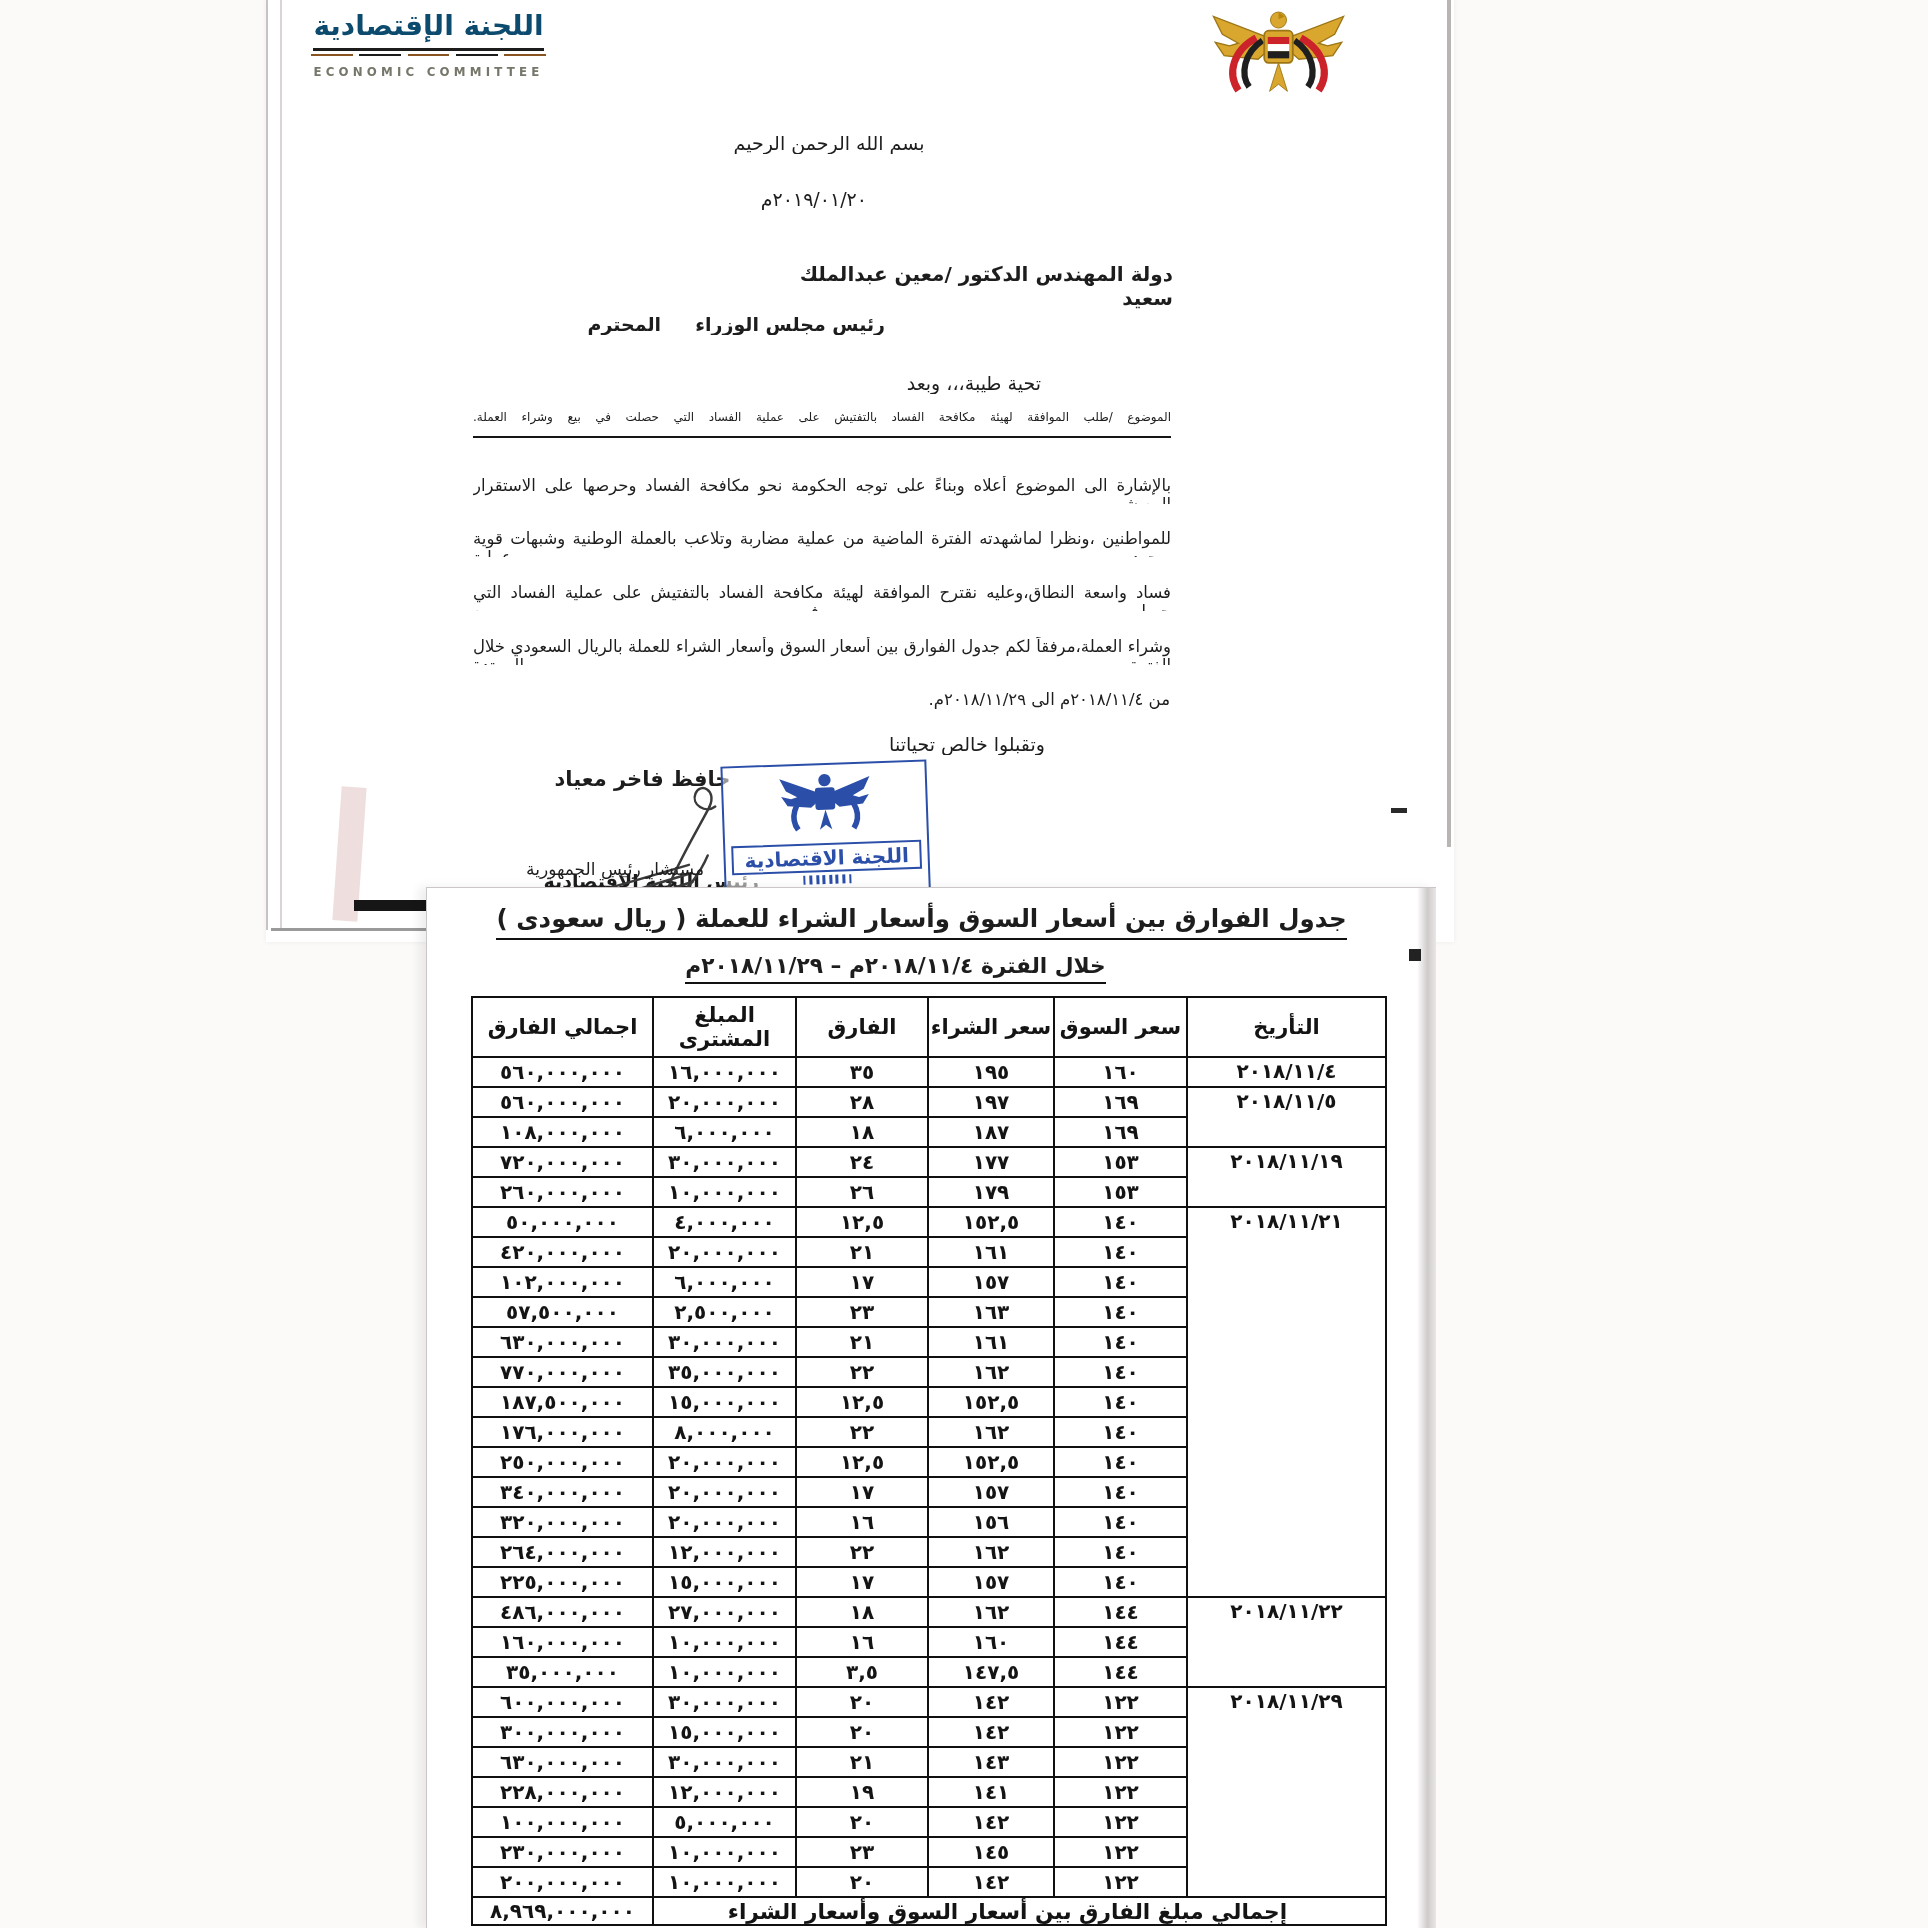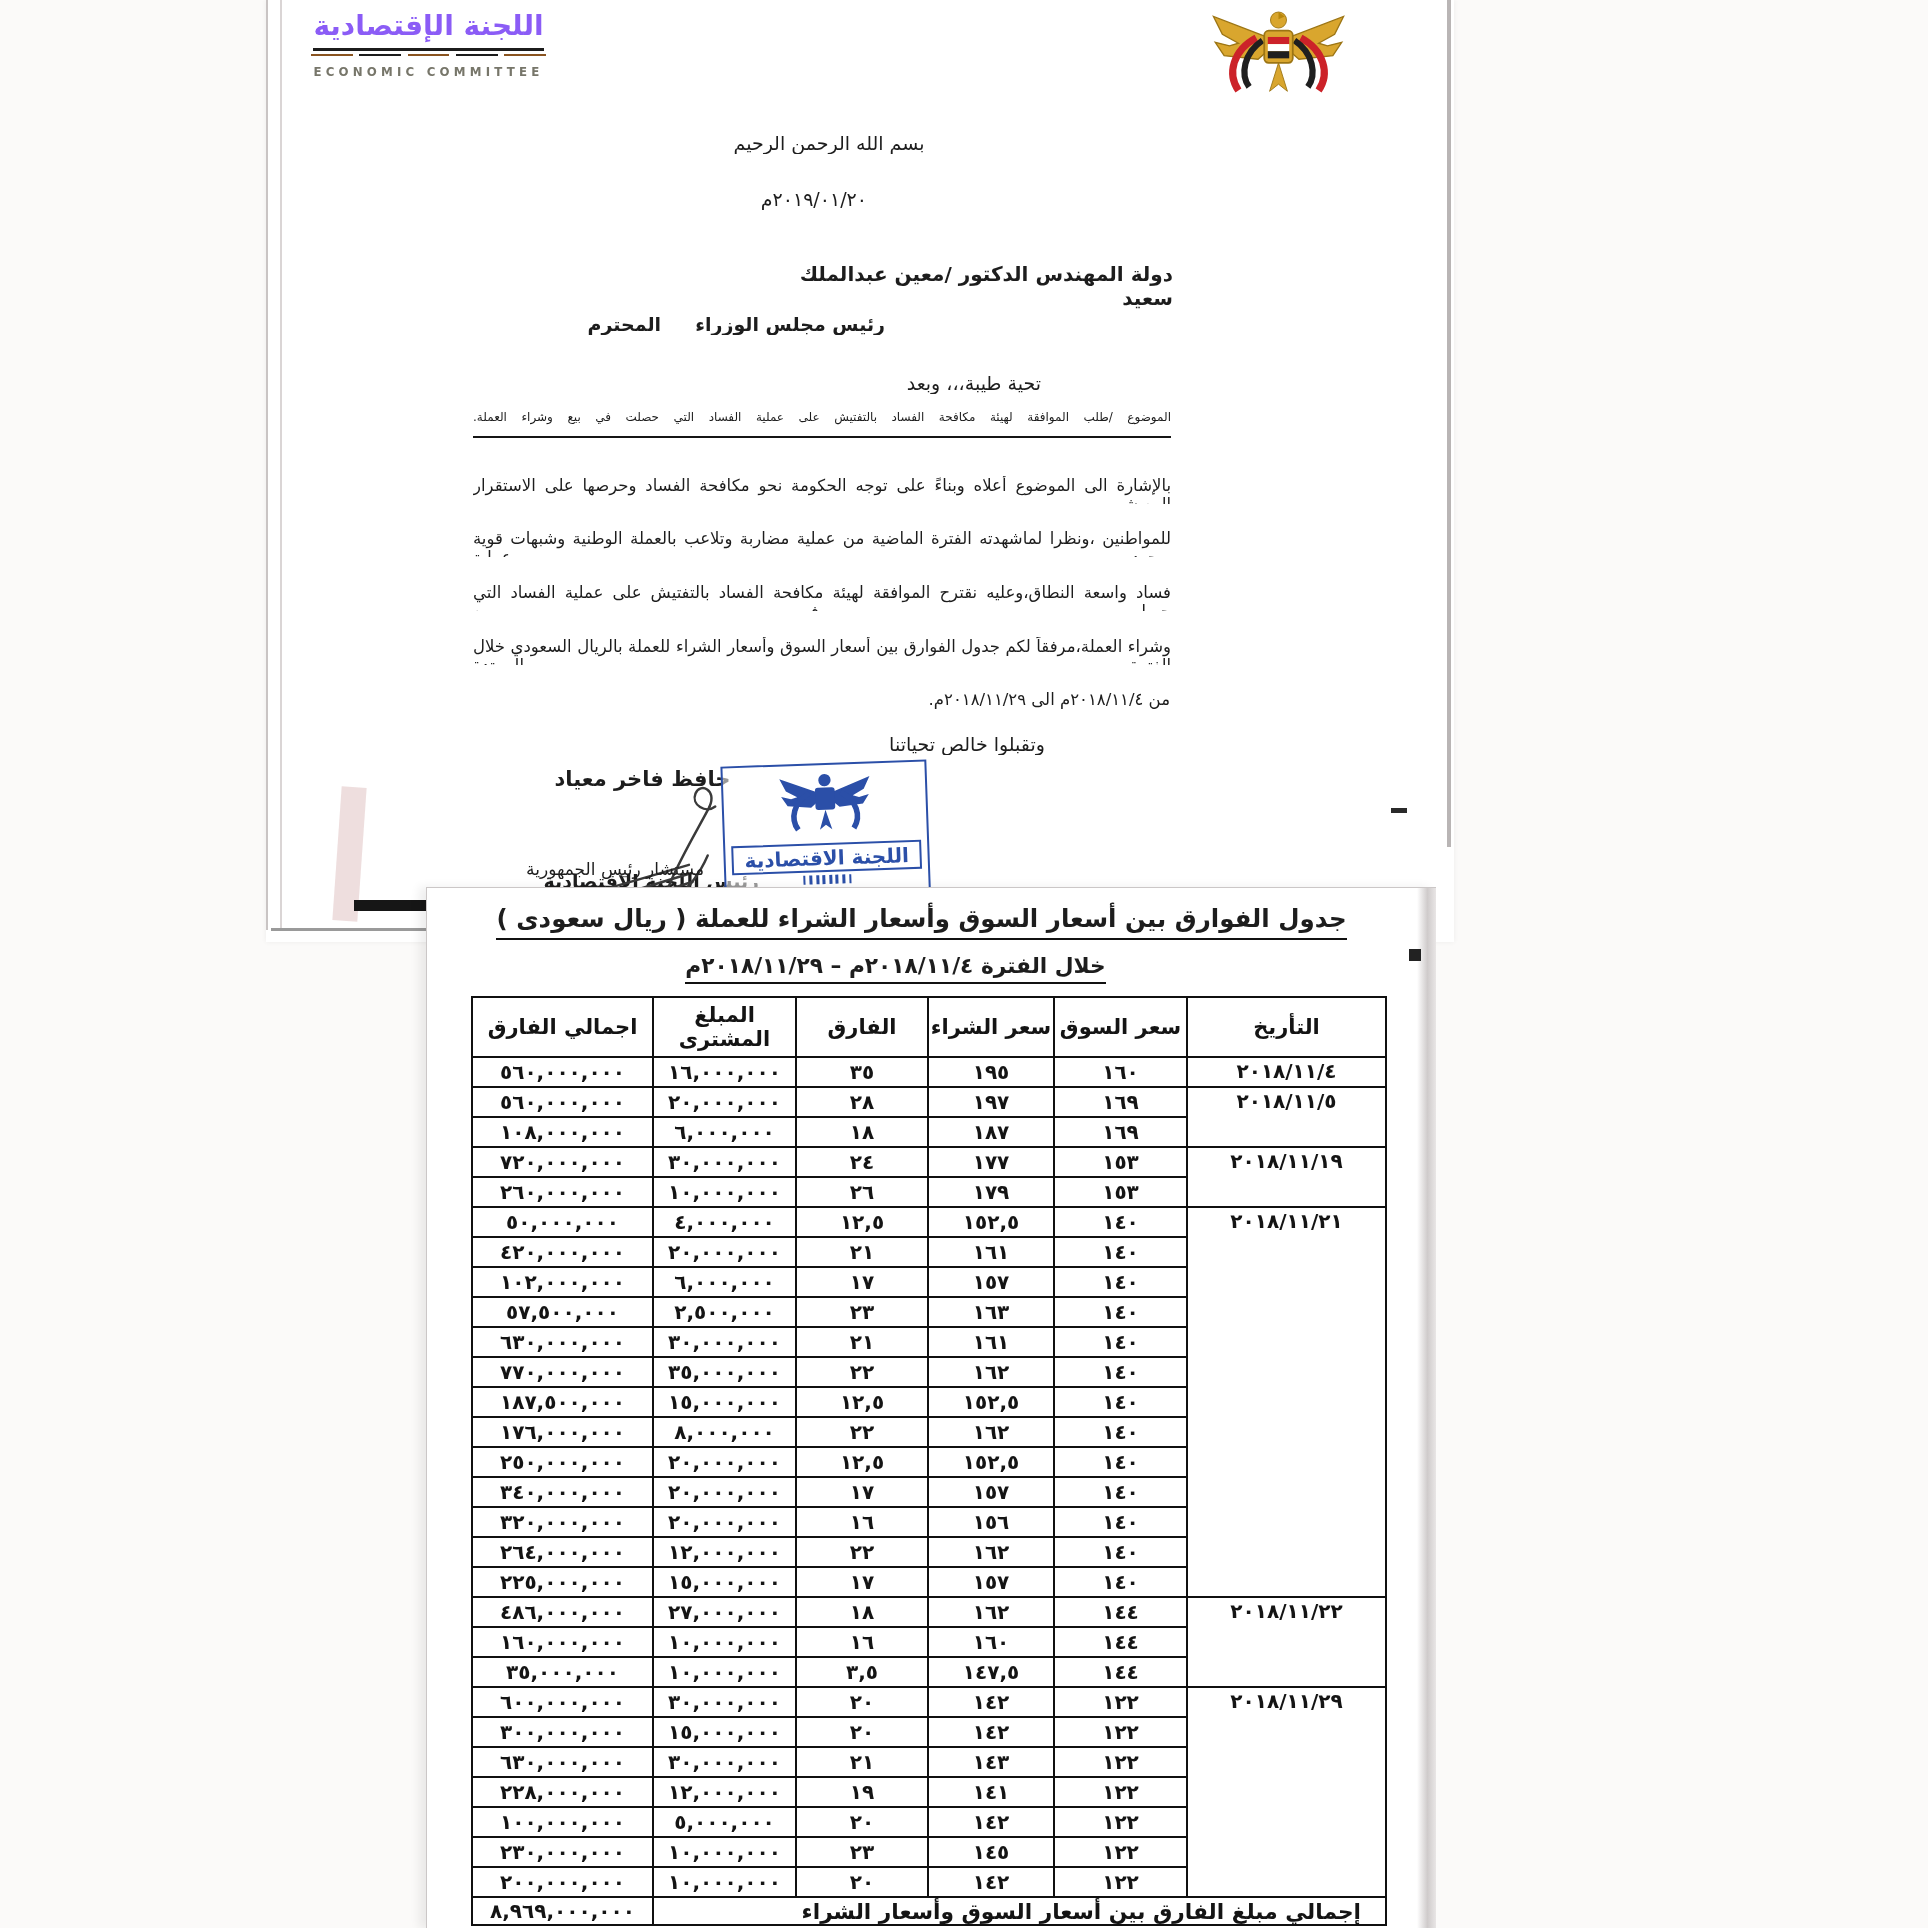--- a/index.html
+++ b/index.html
@@ -7,21 +7,21 @@
        font-family:"DejaVu Sans",sans-serif;}
   .abs{position:absolute;}
   .ar{direction:rtl;unicode-bidi:embed;color:#1d1d1d;}
   .page{background:#ffffff;}
   
   #letter-page{left:266px;top:0;width:1188px;height:942px;z-index:0;
                box-shadow:0 0 5.6px rgba(0,0,0,.06);}
   .edge-v{background:#c9c4c4;width:1.9px;z-index:1;}
   
   #logo{left:311px;top:9.4px;width:235px;z-index:2;text-align:center;}
-  #logo .ar-title{font-size:28px;font-weight:bold;letter-spacing:-0.9px;color:#8b5cf6;white-space:nowrap;}
+  #logo .ar-title{font-size:28px;font-weight:bold;letter-spacing:-0.9px;color:#0c4a6e;white-space:nowrap;}
   #logo .rule{height:2.8px;background:#1c1c1c;margin:5.6px 1.9px 0 1.9px;}
   #logo .dashes{display:flex;gap:6.6px;justify-content:center;margin-top:2.8px;}
   #logo .dashes span{height:2.8px;flex:1;}
   #logo .d1{background:#8a5420;} #logo .d2{background:#1c1c1c;}
   #logo .en-title{margin-top:8.5px;font-size:11.8px;letter-spacing:4.2px;color:#77766a;font-weight:bold;white-space:nowrap;}
   
   .lt{z-index:2;overflow:hidden;}
   .jline{left:473px;width:698px;text-align:justify;text-align-last:justify;font-size:16.5px;max-height:28px;}
   .bold{font-weight:bold;}
   #subject{left:473px;width:698px;top:410px;font-size:12px;font-weight:normal;
@@ -57,21 +57,21 @@
                    padding-bottom:3.8px;}
   #rates-table{left:471px;top:996px;z-index:11;border-collapse:collapse;direction:rtl;
                table-layout:fixed;width:913px;background:#fff;}
   #rates-table th,#rates-table td{border:2.3px solid #101010;text-align:center;
                font-size:20px;font-weight:bold;color:#141414;padding:0;overflow:hidden;}
   #rates-table thead tr{height:60px;}
   #rates-table thead th{font-size:21px;border-bottom-width:2.8px;line-height:1.15;border-radius:25px;}
   #rates-table tbody tr{height:30px;}
   #rates-table td.c-date{vertical-align:top;padding-top:0.9px;}
   #rates-table tfoot tr{height:28px;}
-  #rates-table tfoot .f-label{text-align:right;padding-left:0;padding-right:24px;font-size:21.7px;}
+  #rates-table tfoot .f-label{padding-left:0;padding-right:24px;font-size:21.7px;}
 </style>
 </head>
 <body>
 
 <div class="abs page" id="letter-page"></div>
 <div class="abs edge-v" style="left:266px;top:0;height:930px;"></div>
 <div class="abs edge-v" style="left:280px;top:0;height:930px;background:#dad5d5;"></div>
 <div class="abs edge-v" style="left:1447px;top:0;height:847px;width:3.8px;background:#b9b5b5;"></div>
 
 <div class="abs" id="logo">

